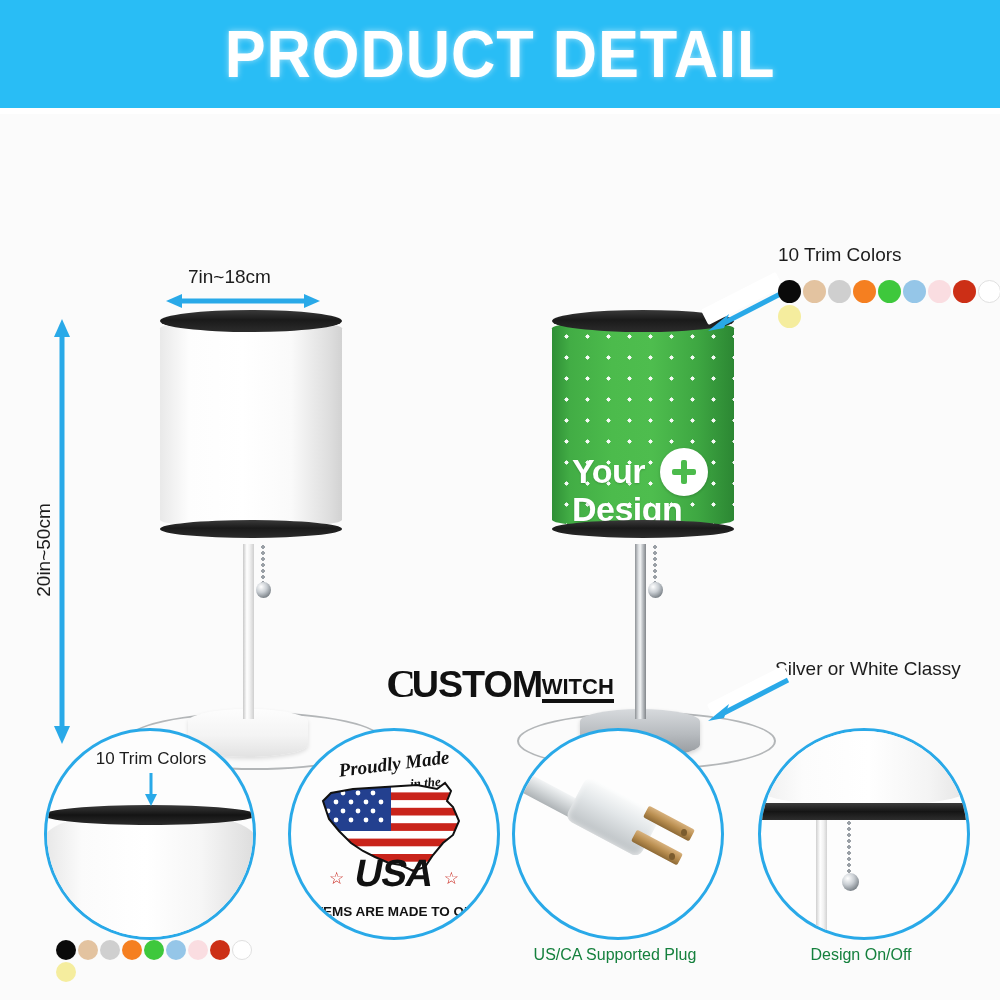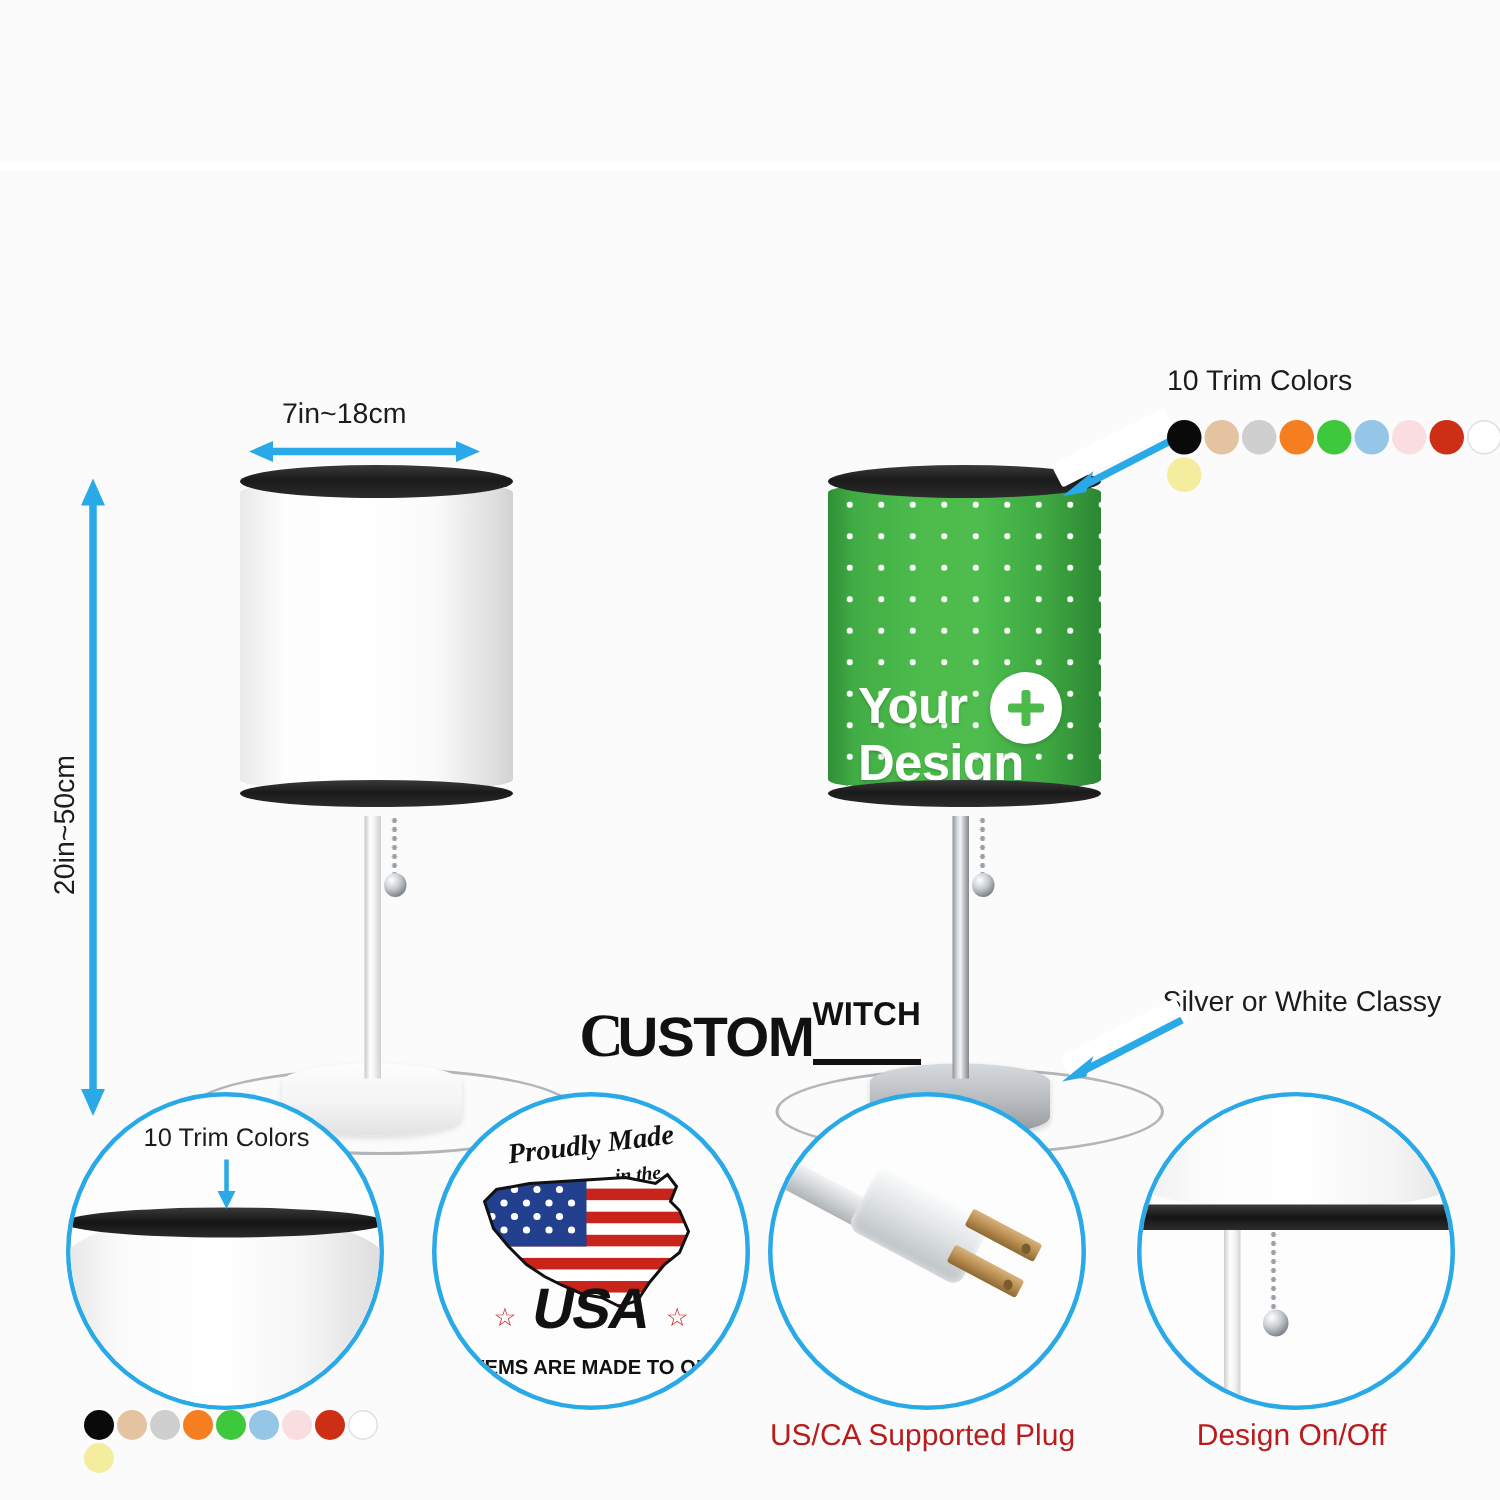--- a/index.html
+++ b/index.html
@@ -167,35 +167,35 @@
     font-size:41px;font-weight:bold;color:#111;
     font-family:"Liberation Serif", serif;
     line-height:40px;margin-right:-3px;
   }
   .logo-custom{
     font-size:37px;font-weight:bold;color:#111;letter-spacing:-1px;
     line-height:37px;transform:scaleX(1.02);
   }
   .logo-witch{
     font-size:22px;font-weight:bold;color:#111;letter-spacing:0px;
-    line-height:25px;border-bottom:4px solid #111;padding-bottom:18px;
+    line-height:25px;border-bottom:4px solid #111;padding-bottom:0;
     margin-left:1px;
   }
 
   
   .feature{position:absolute;}
   .circle{
     position:absolute;border-radius:50%;
     border:3px solid #29a9e8;
     background:#fdfdfd;
     overflow:hidden;
   }
   .feature-caption{
     position:absolute;width:100%;text-align:center;
-    font-size:20px;color:#b91c1c;white-space:nowrap;
+    font-size:16px;color:#15803d;white-space:nowrap;
   }
 
   
   .usa-inner{
     position:absolute;left:0;top:0;width:100%;height:100%;
     display:flex;flex-direction:column;align-items:center;justify-content:center;
   }
   .usa-proudly{
     position:absolute;top:22px;left:50%;transform:translateX(-50%) rotate(-7deg);
     font-family:"Liberation Serif", serif;
@@ -241,20 +241,23 @@
   }
 
   
   .arrow-svg{position:absolute;overflow:visible;}
 </style>
 </head>
 <body>
 
 <div class="stage">
 
+  <div class="header">
+    <div class="header-title">PRODUCT DETAIL</div>
+  </div>
   <div class="header-underline"></div>
 
   <div class="main-panel">
 
     <div class="dim-width-label">7in~18cm</div>
     <svg class="arrow-svg dim-width-arrow" viewBox="0 0 154 14">
       <line x1="12" y1="7" x2="142" y2="7" stroke="#29a9e8" stroke-width="5"></line>
       <polygon points="0,7 16,0 16,14" fill="#29a9e8"></polygon>
       <polygon points="154,7 138,0 138,14" fill="#29a9e8"></polygon>
     </svg>

